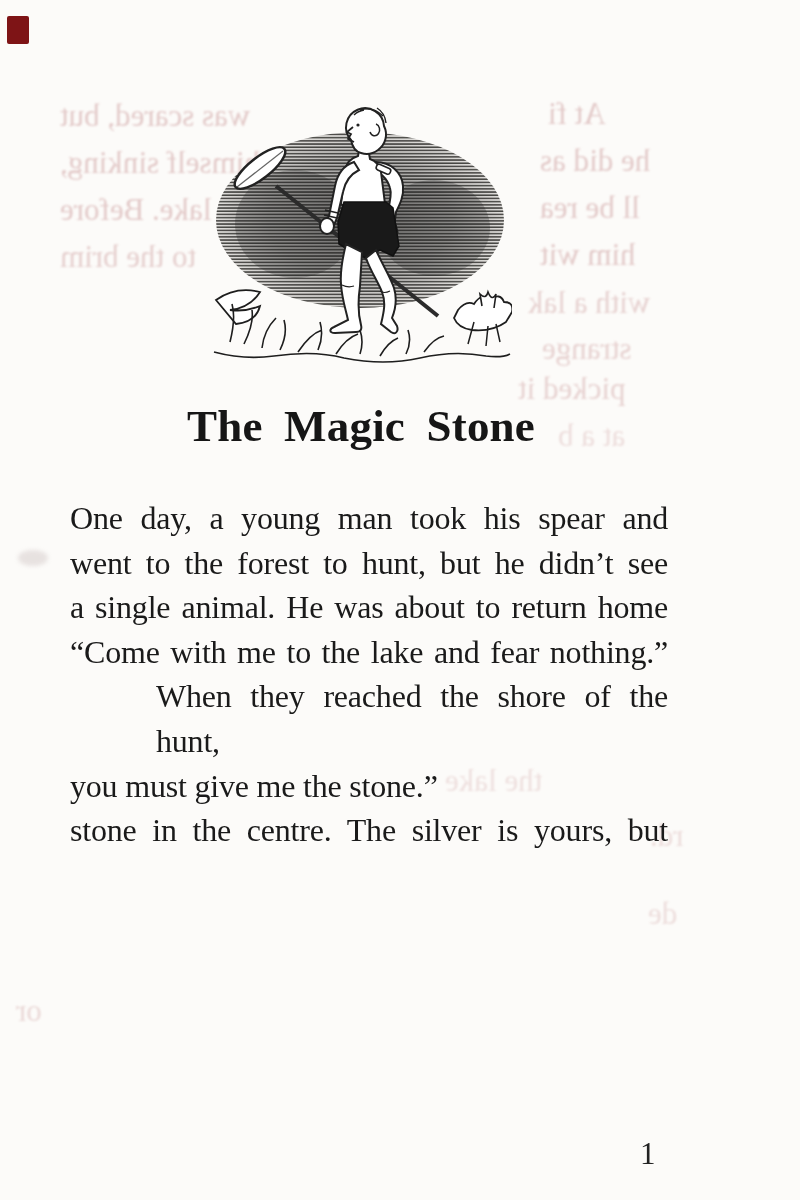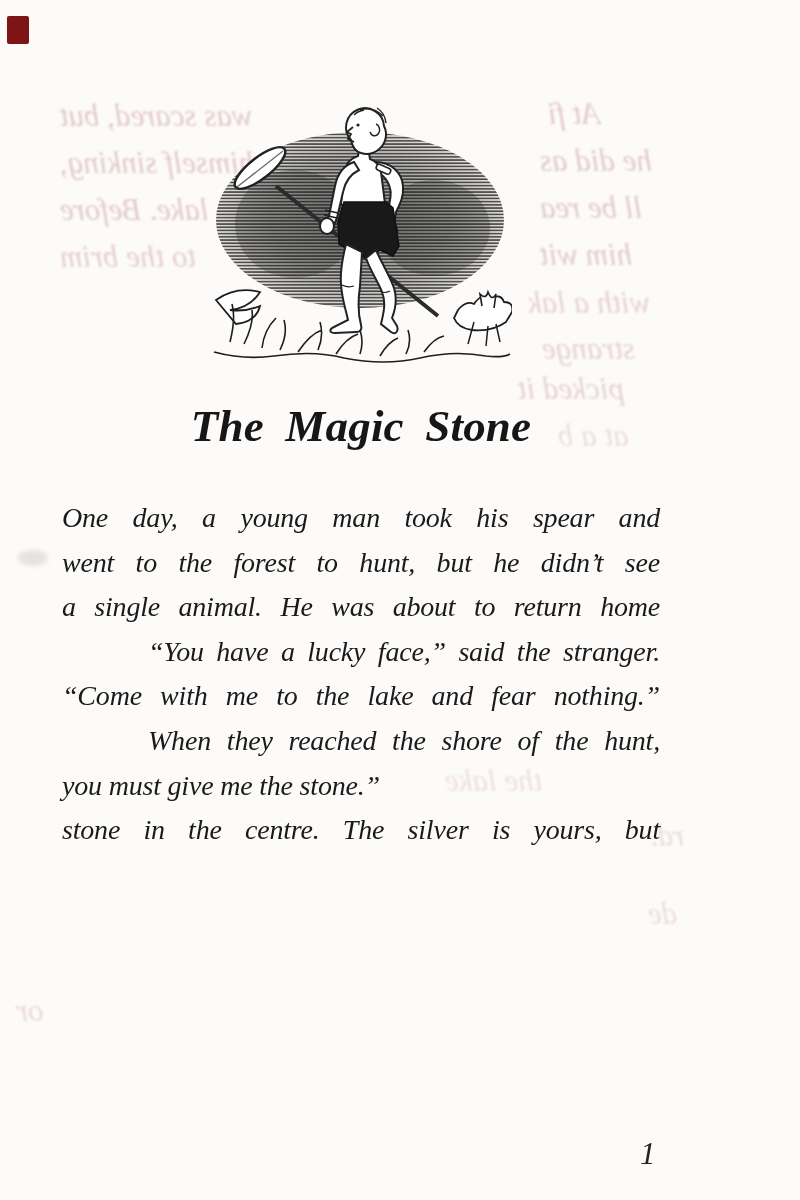--- a/index.html
+++ b/index.html
@@ -4,21 +4,20 @@
 <style>
   html,body{margin:0;padding:0;background:#e8e8e8;}
   .sheet{
     position:relative;
     width:800px;height:1200px;
     background:#fcfbf9;
     overflow:hidden;
     font-family:"Liberation Serif", serif;
     color:#1c1c1c;
     margin:0 auto;
-    font-style:italic;
   }
   
   #bleed-layer{position:absolute;inset:0;pointer-events:none;}
   .frag{
     position:absolute;
     transform:scaleX(-1);
     font-family:"Liberation Serif", serif;
     font-size:31px;
     color:#c99797;
     filter:blur(1.1px);
@@ -36,22 +35,22 @@
   
   .title{
     position:absolute;left:62px;top:400px;width:598px;margin:0;
     text-align:center;
     font-size:45px;font-weight:700;
     word-spacing:10px;letter-spacing:0.2px;
     color:#161616;
   }
   
   .story{
-    position:absolute;left:62px;top:496px;width:598px;
-    font-size:28px;line-height:44.6px;
+    position:absolute;left:70px;top:496px;width:598px;
+    font-size:32px;line-height:44.6px;
     letter-spacing:-0.2px;
     color:#1a1a1a;
   }
   .line{white-space:normal;}
   .line.j{text-align:justify;text-align-last:justify;}
   .line.ind{padding-left:86px;}
   
   .page-number{
     position:absolute;left:640px;top:1136px;
     font-size:31px;color:#222;
@@ -150,21 +149,20 @@
       </g>
     </svg>
   </div>
 
   <h1 class="title">The Magic Stone</h1>
 
   <div id="story" class="story">
       <div class="line j">One day, a young man took his spear and</div>
       <div class="line j">went to the forest to hunt, but he didn’t see</div>
       <div class="line j">a single animal. He was about to return home</div>
-      <div class="line j ind">“You have a lucky face,” said the stranger.</div>
       <div class="line j">“Come with me to the lake and fear nothing.”</div>
       <div class="line j ind">When they reached the shore of the hunt,</div>
       <div class="line">you must give me the stone.”</div>
       <div class="line j">stone in the centre. The silver is yours, but</div>
     </div>
 
   <div class="page-number">1</div>
 
 </div>
 

